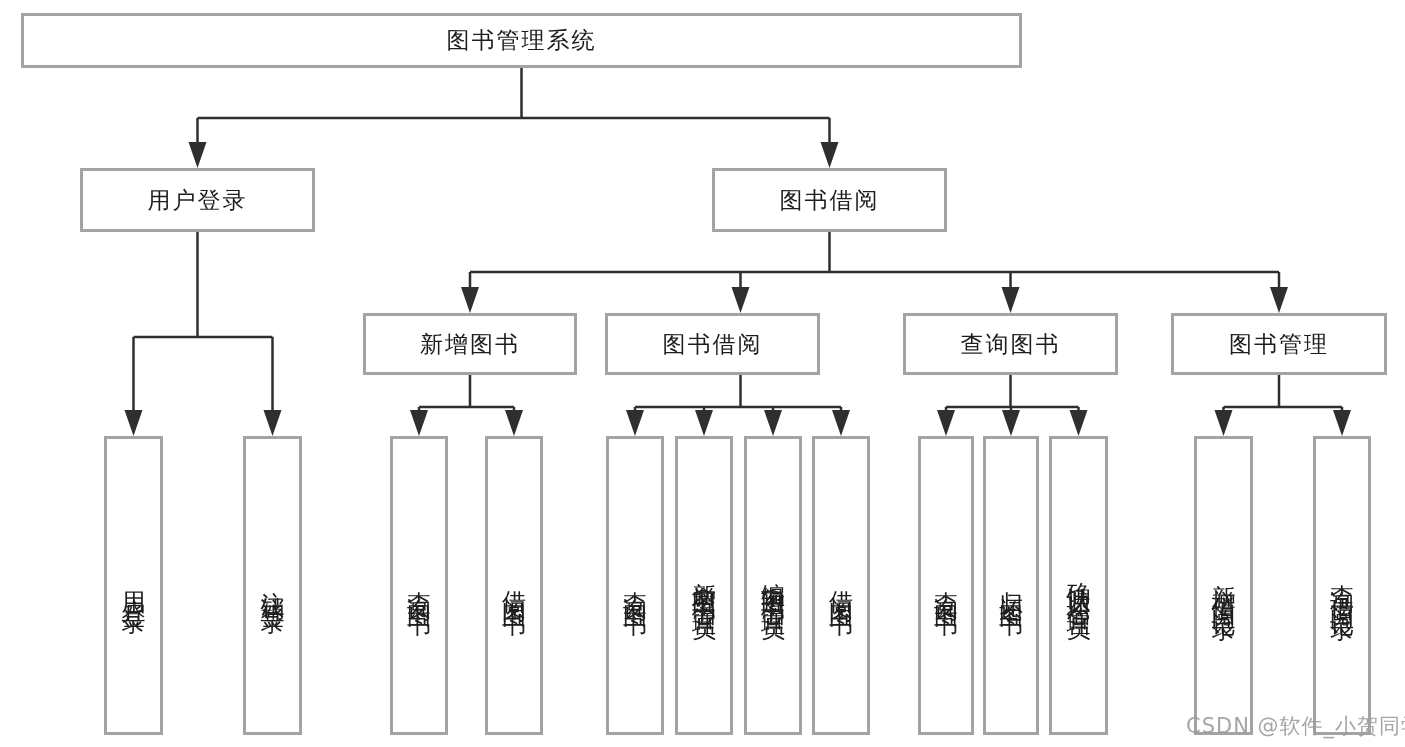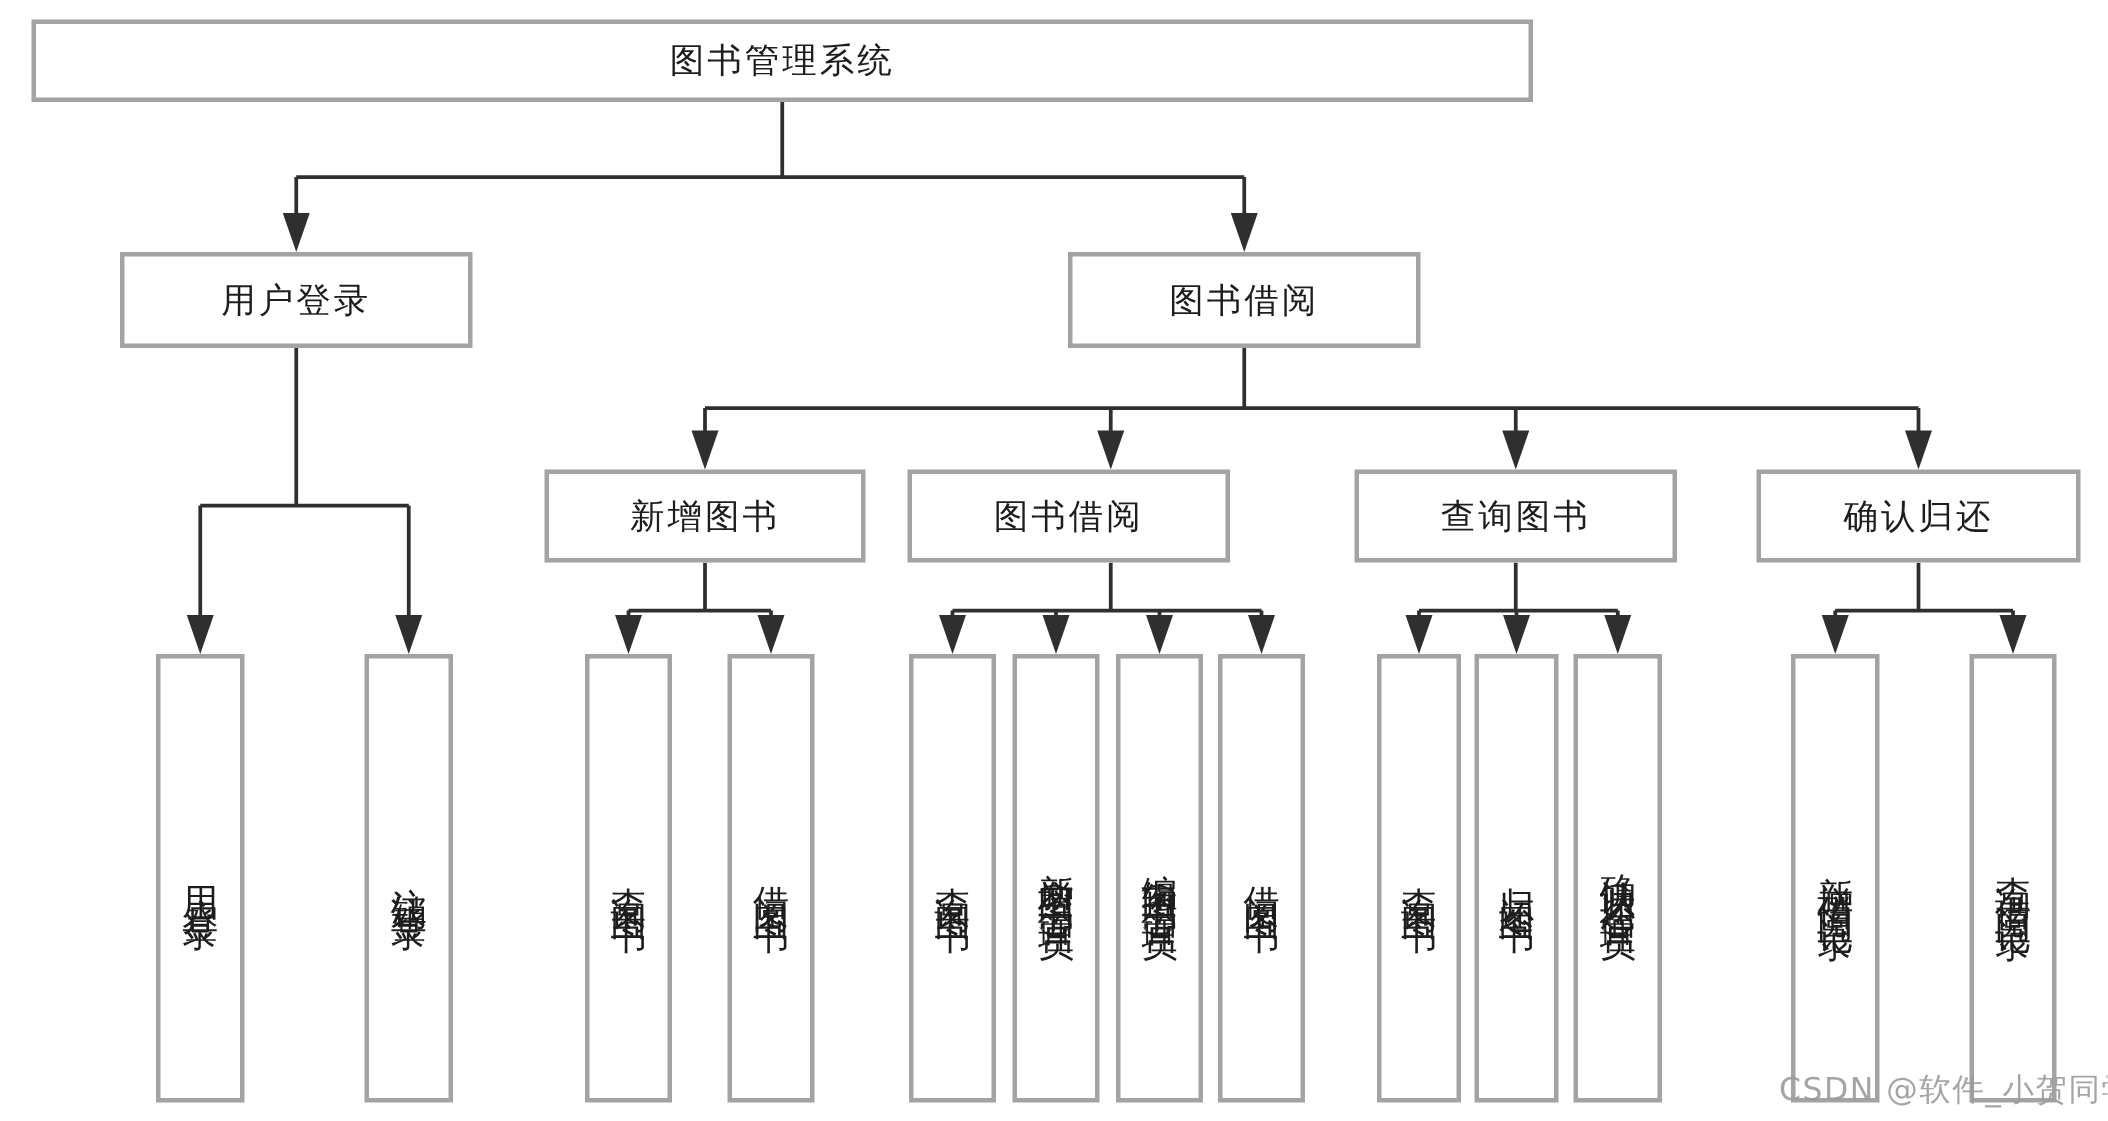--- a/index.html
+++ b/index.html
@@ -105,21 +105,21 @@
 <div class="node hbox" style="left:363px;top:313px;width:214px;height:62px">
   <span>新增图书</span>
 </div>
 <div class="node hbox" style="left:605px;top:313px;width:215px;height:62px">
   <span>图书借阅</span>
 </div>
 <div class="node hbox" style="left:903px;top:313px;width:215px;height:62px">
   <span>查询图书</span>
 </div>
 <div class="node hbox" style="left:1171px;top:313px;width:216px;height:62px">
-  <span>确认归还</span>
+  <span>图书管理</span>
 </div>
 
 <div class="node vbox" style="left:104px;top:436px;width:59px;height:299px">
   <span class="vtext">用户登录</span>
 </div>
 <div class="node vbox" style="left:243px;top:436px;width:59px;height:299px">
   <span class="vtext">注销登录</span>
 </div>
 
 <div class="node vbox" style="left:390px;top:436px;width:58px;height:299px">

